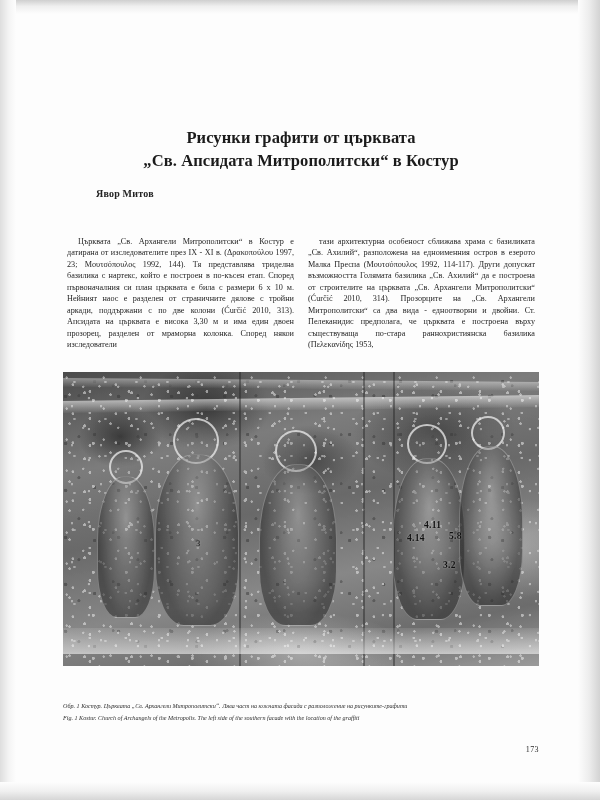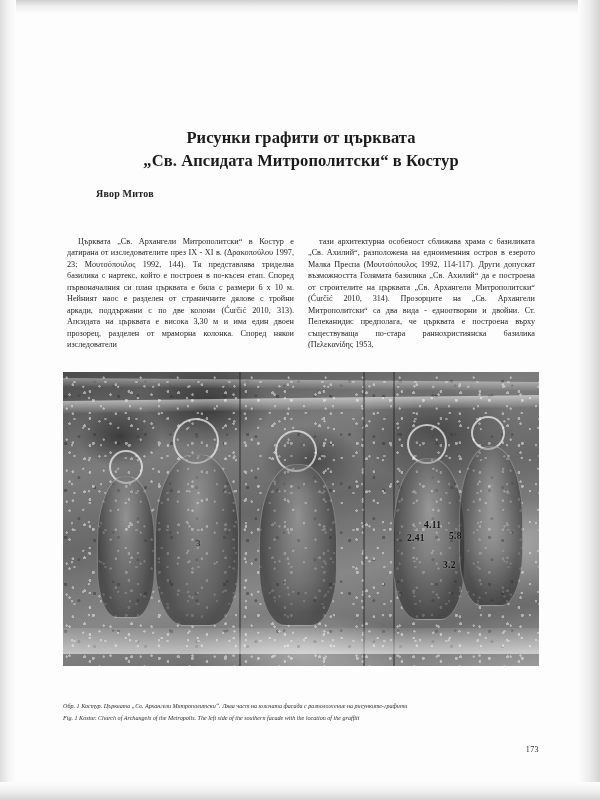--- a/index.html
+++ b/index.html
@@ -209,21 +209,21 @@
           <div class="body" style="left:330px;top:86px;width:70px;height:160px;"></div>
         </div>
         <div class="saint">
           <div class="halo" style="left:408px;top:44px;width:30px;height:30px;"></div>
           <div class="body" style="left:396px;top:74px;width:62px;height:158px;"></div>
         </div>
 
         <div class="floorband"></div>
 
         <div class="fignum" style="left:361px;top:148px;">4.11</div>
-        <div class="fignum" style="left:344px;top:161px;">2.41</div>
+        <div class="fignum" style="left:344px;top:161px;">4.14</div>
         <div class="fignum" style="left:386px;top:159px;">5.8</div>
         <div class="fignum" style="left:380px;top:188px;">3.2</div>
         <div class="fignum faint" style="left:133px;top:166px;">3</div>
       </div>
     </div>
 
     <div class="caption">
       <span class="cap-bg">Обр. 1 Костур. Църквата „Св. Архангели Митрополитски“. Лява част на южната фасада с разположение на рисунките-графити</span>
       <span class="cap-en">Fig. 1 Kostur. Church of Archangels of the Metropolis. The left side of the southern facade with the location of the graffiti</span>
     </div>

